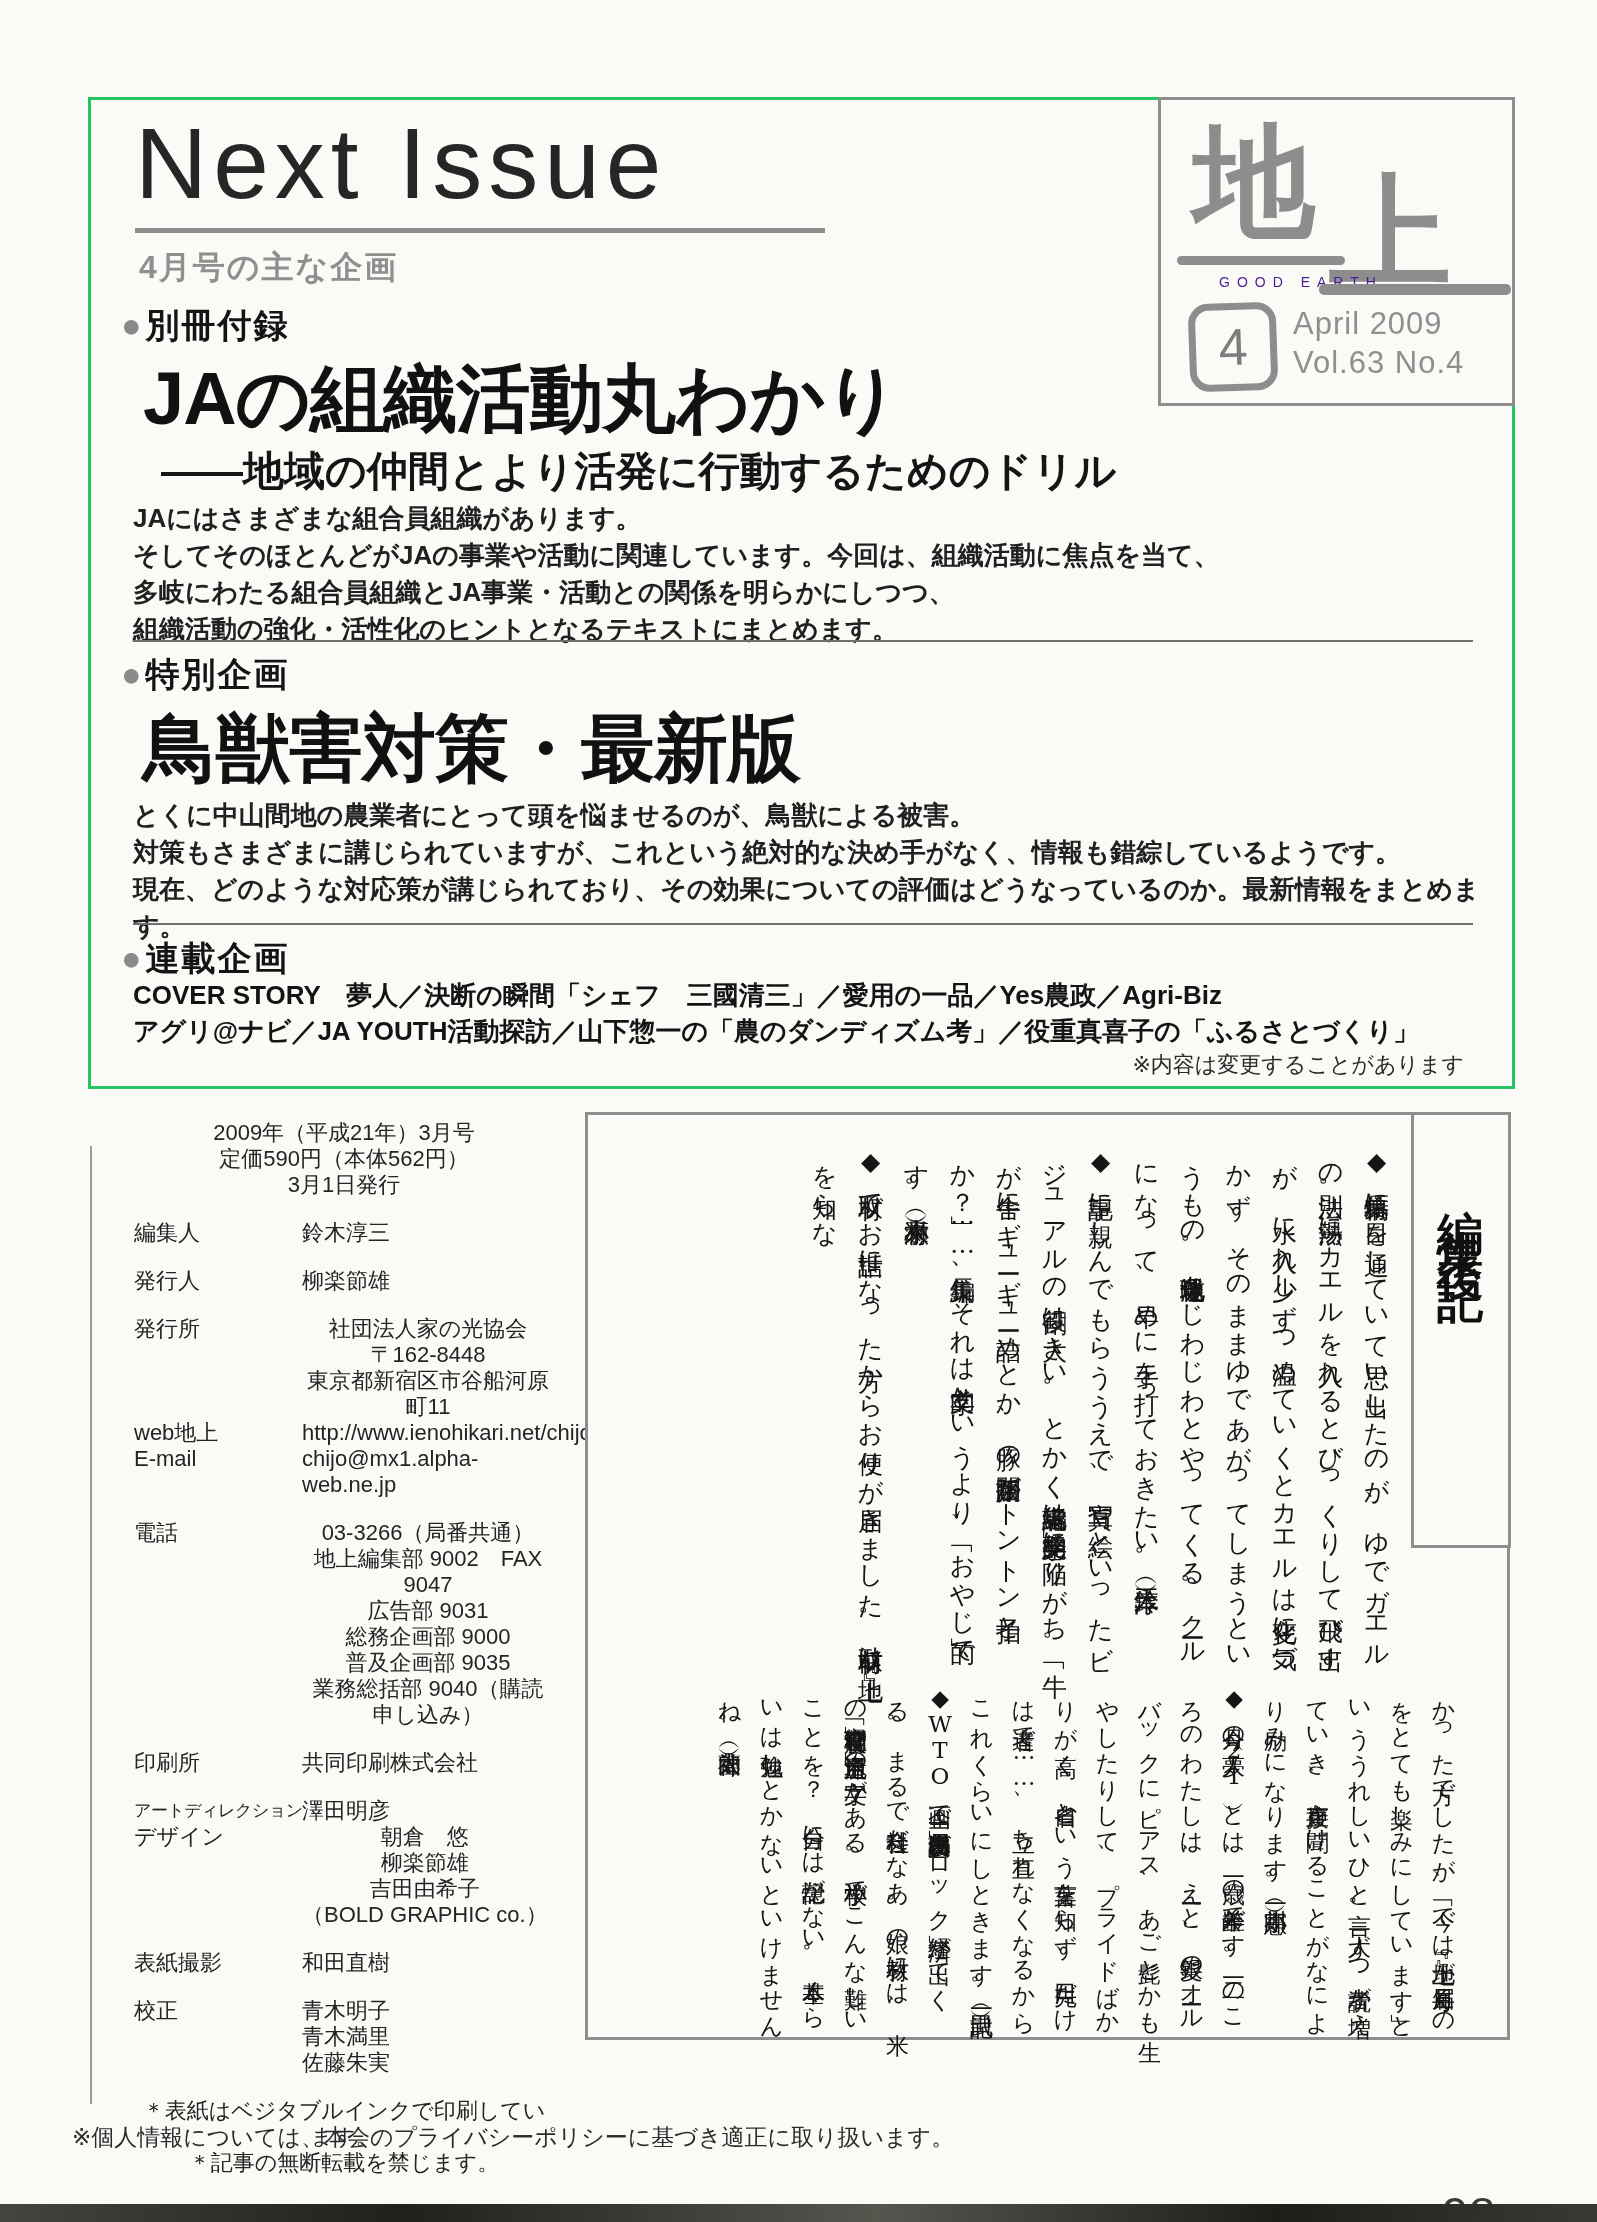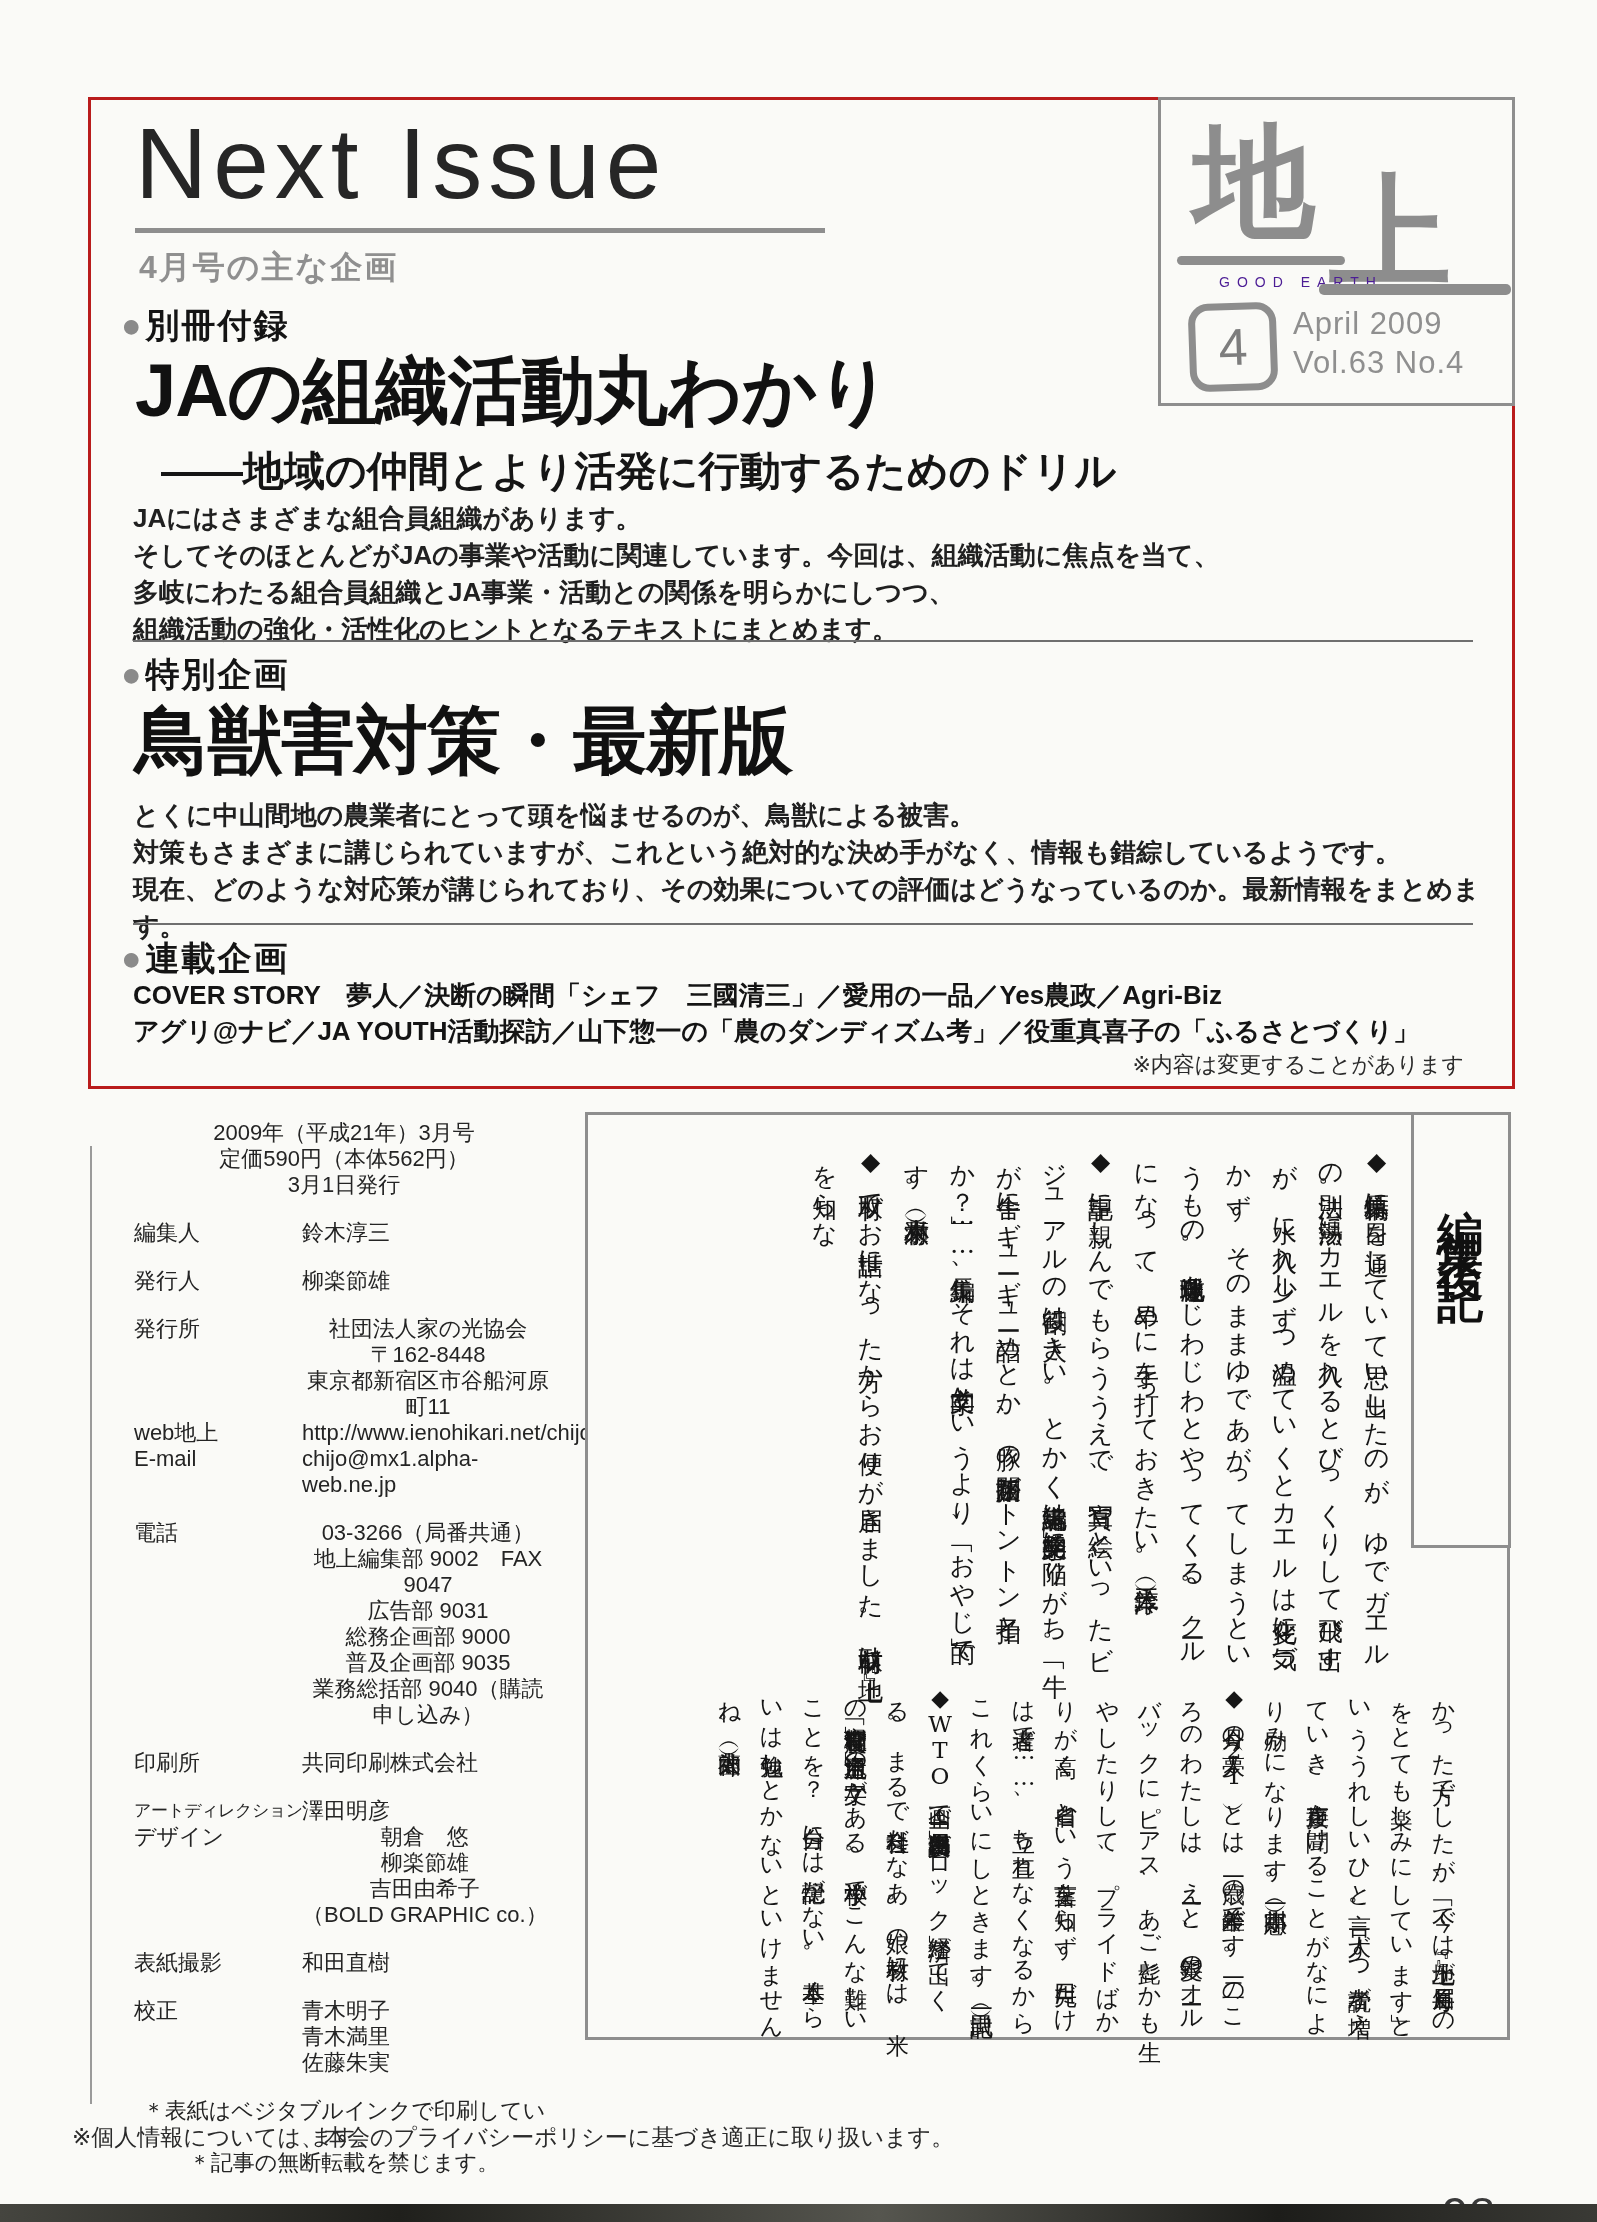--- a/index.html
+++ b/index.html
@@ -1,29 +1,29 @@
 <!DOCTYPE html>
 <html><head>
 <meta charset="utf-8">
 <style>
   html,body{margin:0;padding:0;background:#e6e6e3;}
   .page{position:relative;width:1597px;height:2222px;background:#fafaf7;
         font-family:"Liberation Sans","DejaVu Sans",sans-serif;color:#1c1c1c;overflow:hidden;}
 
   
   .preview-box{position:absolute;left:88px;top:97px;width:1427px;height:992px;
-               border:3px solid #b91c1c;box-sizing:border-box;background:#fafaf7;}
+               border:3px solid #22c55e;box-sizing:border-box;background:#fafaf7;}
   .next-issue-title{position:absolute;left:44px;top:6px;margin:0;font-size:100px;font-weight:200;
                     letter-spacing:6px;color:#262626;font-family:"Liberation Sans",sans-serif;}
   .title-underline{position:absolute;left:44px;top:128px;width:690px;height:5px;background:#8e8e8e;}
   .subtitle{position:absolute;left:48px;top:146px;font-size:32px;font-weight:700;
             color:#8f8f8f;letter-spacing:2px;}
   .sec-label{position:absolute;left:30px;font-size:34px;font-weight:800;letter-spacing:2px;color:#141414;}
   .sec-label .bullet{color:#8a8a8a;margin-right:2px;}
-  .headline{position:absolute;left:40px;margin:4px;font-size:74px;font-weight:900;
+  .headline{position:absolute;left:40px;margin:12px;font-size:74px;font-weight:900;
             letter-spacing:-1px;color:#111;white-space:nowrap;}
   .subheadline{position:absolute;left:70px;font-size:41px;font-weight:900;color:#151515;white-space:nowrap;}
   .body-text{position:absolute;left:42px;font-size:26px;font-weight:600;line-height:37px;color:#202020;}
   .divider{position:absolute;left:42px;width:1340px;height:2px;background:#6f6f6f;}
   .serial-line{position:absolute;left:42px;font-size:26px;font-weight:800;color:#141414;white-space:nowrap;}
   .disclaimer{position:absolute;right:48px;top:950px;font-size:22px;font-weight:500;color:#2a2a2a;}
 
   
   .logo-box{position:absolute;left:1158px;top:97px;width:357px;height:309px;
             border:3px solid #8e8e8e;box-sizing:border-box;background:#fafaf7;}

